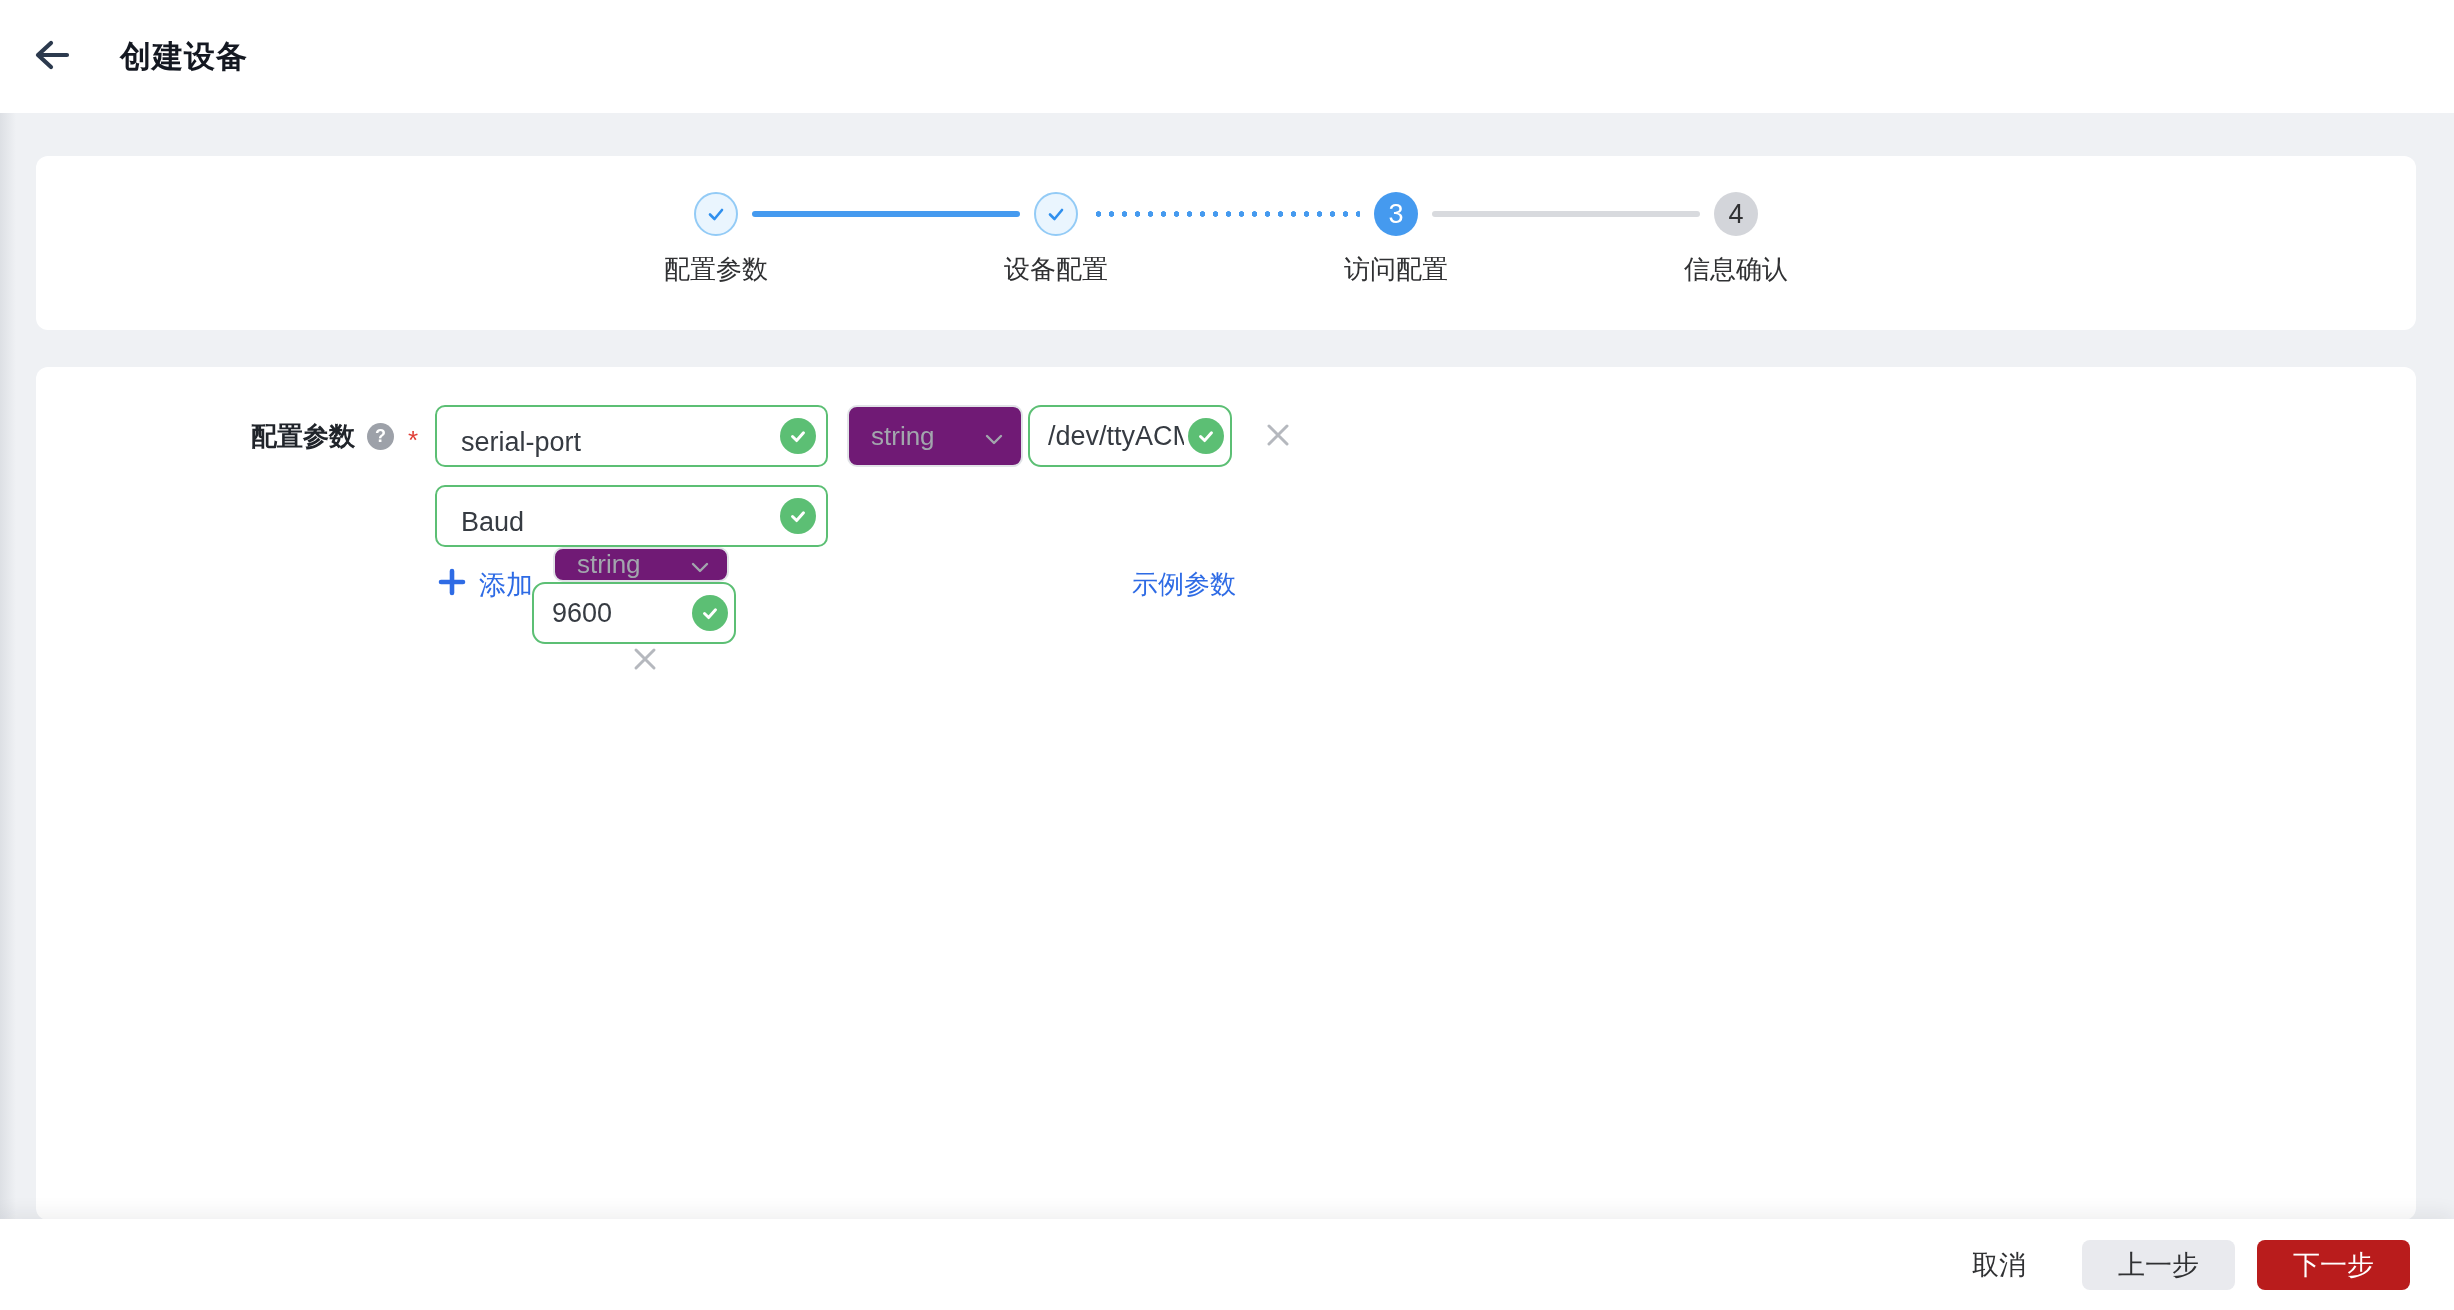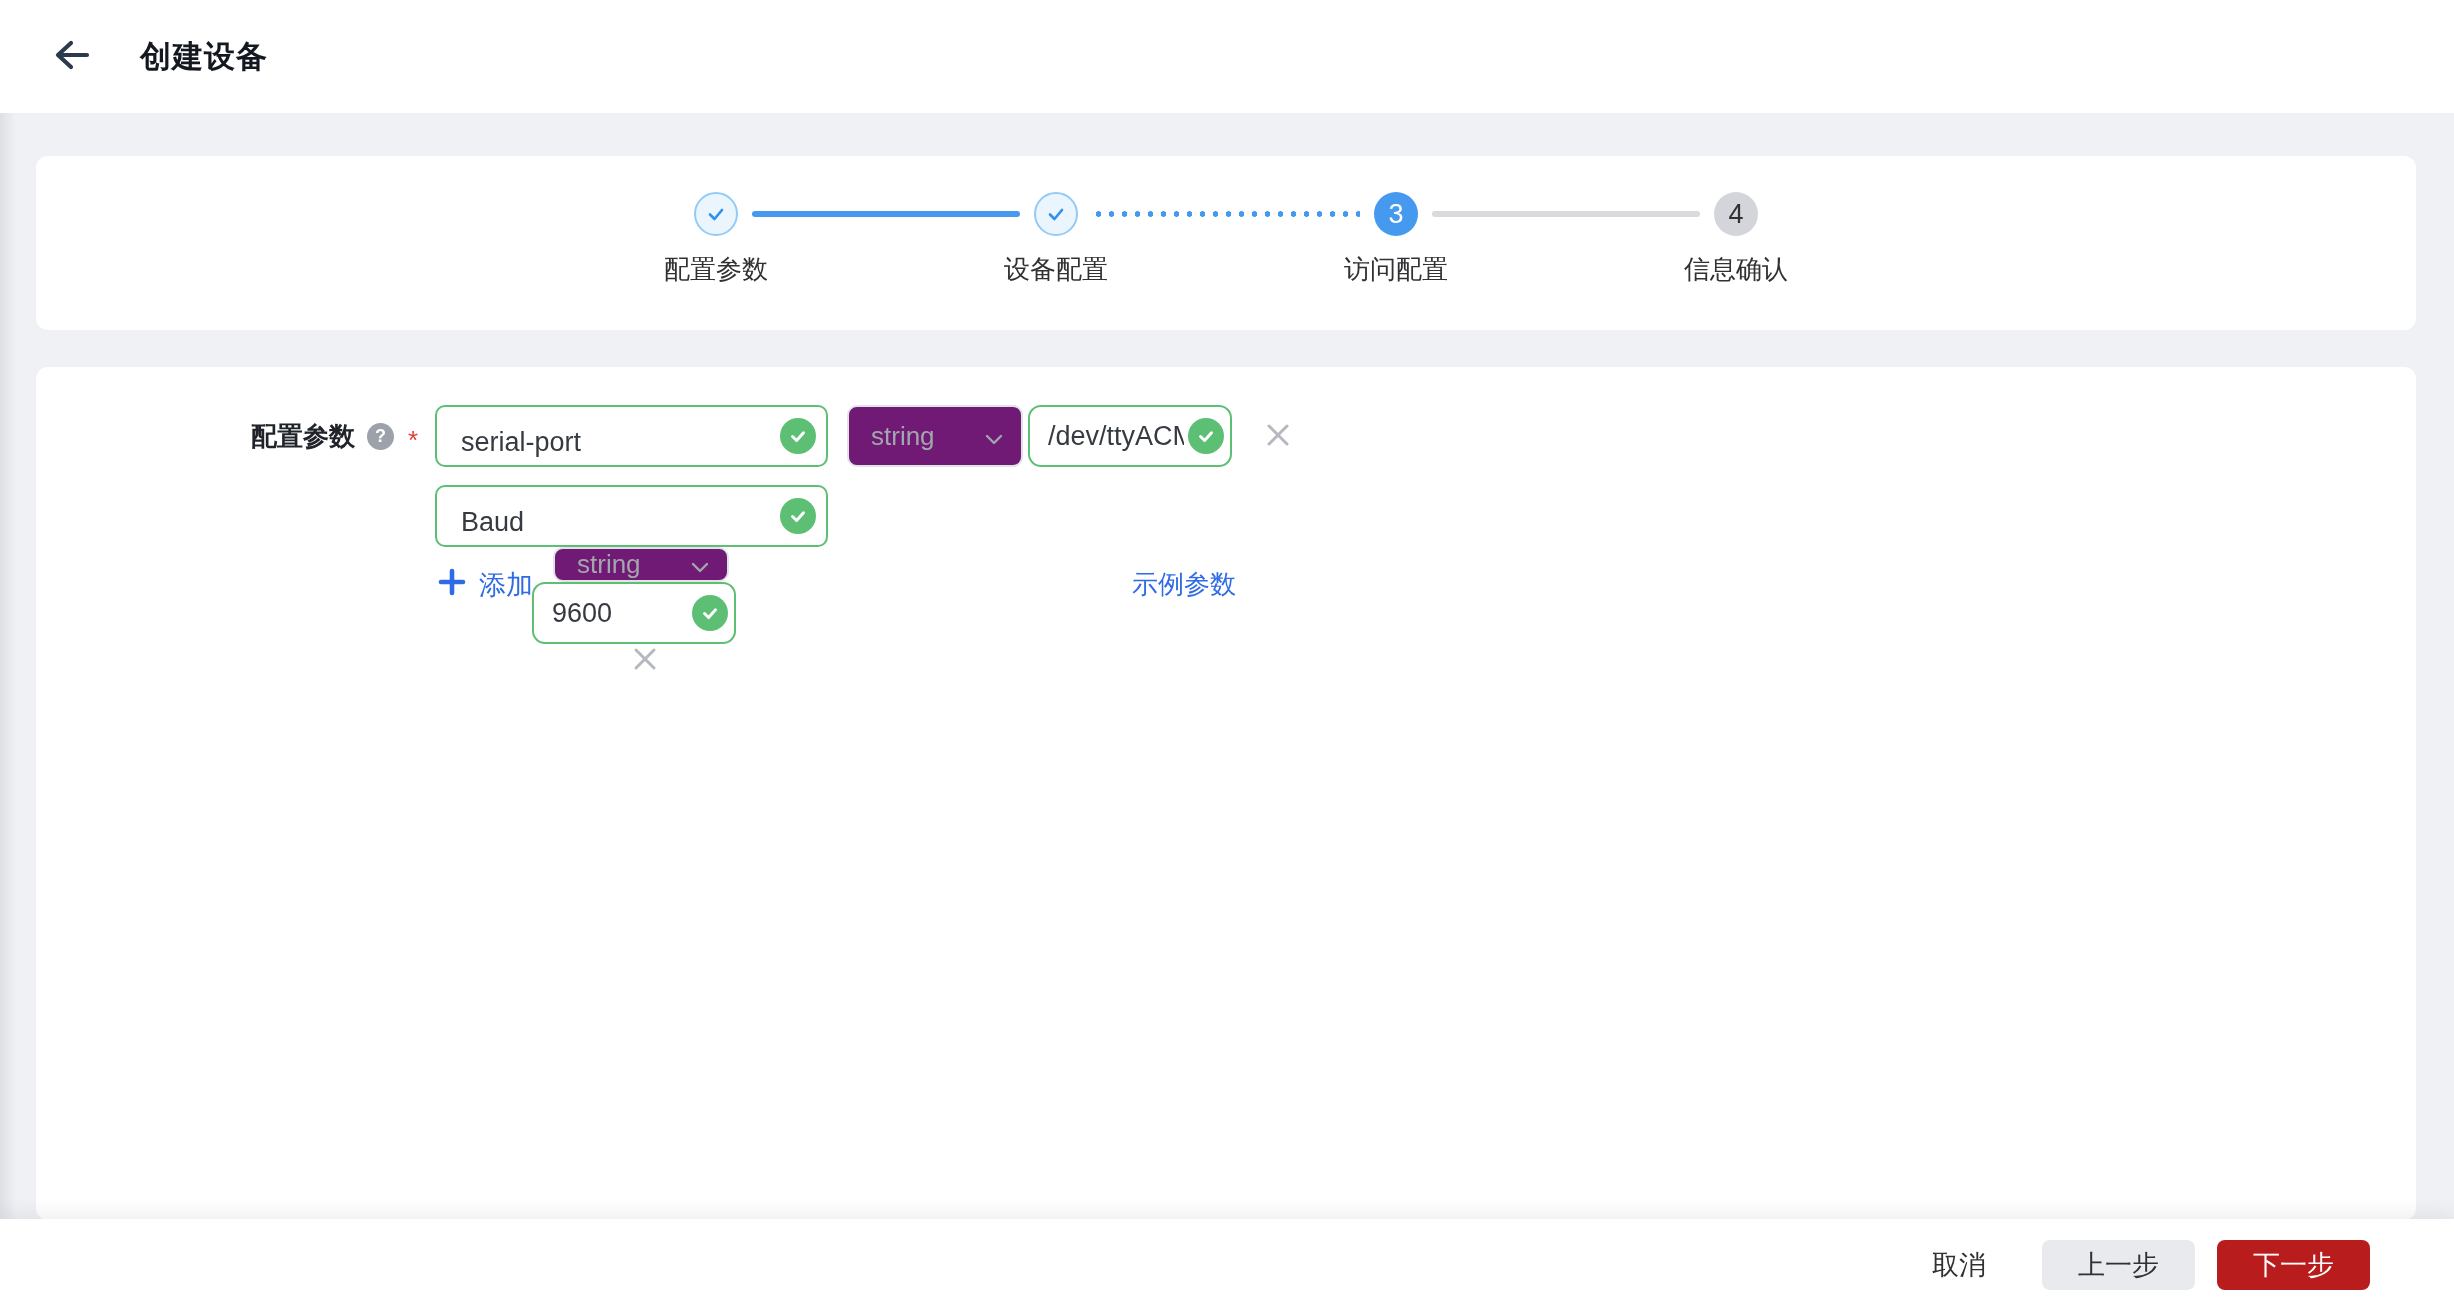--- a/index.html
+++ b/index.html
@@ -8,21 +8,21 @@
     font-family:"Liberation Sans", sans-serif;
     background:#eff1f4;
     position:relative;
     overflow:hidden;
     color:#303133;
   }
   
   .header {
     position:absolute; top:0; left:0; right:0; height:113px;
     background:#ffffff; display:flex; align-items:center;
-    padding-left:44px; z-index:5;
+    padding-left:24px; z-index:5;
   }
   .back-btn {
     width:56px; height:56px; display:flex; align-items:center; justify-content:center;
     cursor:pointer; border:none; background:none;
   }
   .page-title {
     font-size:31px; font-weight:700; color:#141821; margin-left:40px; letter-spacing:1px;
   }
   .left-shade {
     position:absolute; left:0; top:113px; bottom:0; width:16px;
@@ -109,21 +109,21 @@
     font-family:"Liberation Sans", sans-serif;
   }
   .example-link {
     position:absolute; left:1096px; color:#2e6be5; font-size:26px; cursor:pointer;
     border:none; background:none; font-family:"Liberation Sans", sans-serif;
   }
   
   .footer {
     position:absolute; left:0; right:0; bottom:0; height:91px; background:#fff;
     box-shadow:0 -6px 18px rgba(31,35,41,0.07);
-    display:flex; align-items:center; justify-content:flex-end; padding-right:84px; z-index:6;
+    display:flex; align-items:center; justify-content:flex-end; padding-right:44px; z-index:6;
   }
   .btn {
     height:50px; border:none; border-radius:8px; font-size:27px; cursor:pointer;
     font-family:"Liberation Sans", sans-serif; display:flex; align-items:center;
   }
   .btn-text { background:none; color:#303133; padding:0 18px; margin-right:38px; }
   .btn-prev { background:#e9eaee; color:#303133; padding:0 36px; margin-right:22px; }
   .btn-next { background:#b91c1c; color:#ffffff; padding:0 36px; }
 </style>
 </head>

